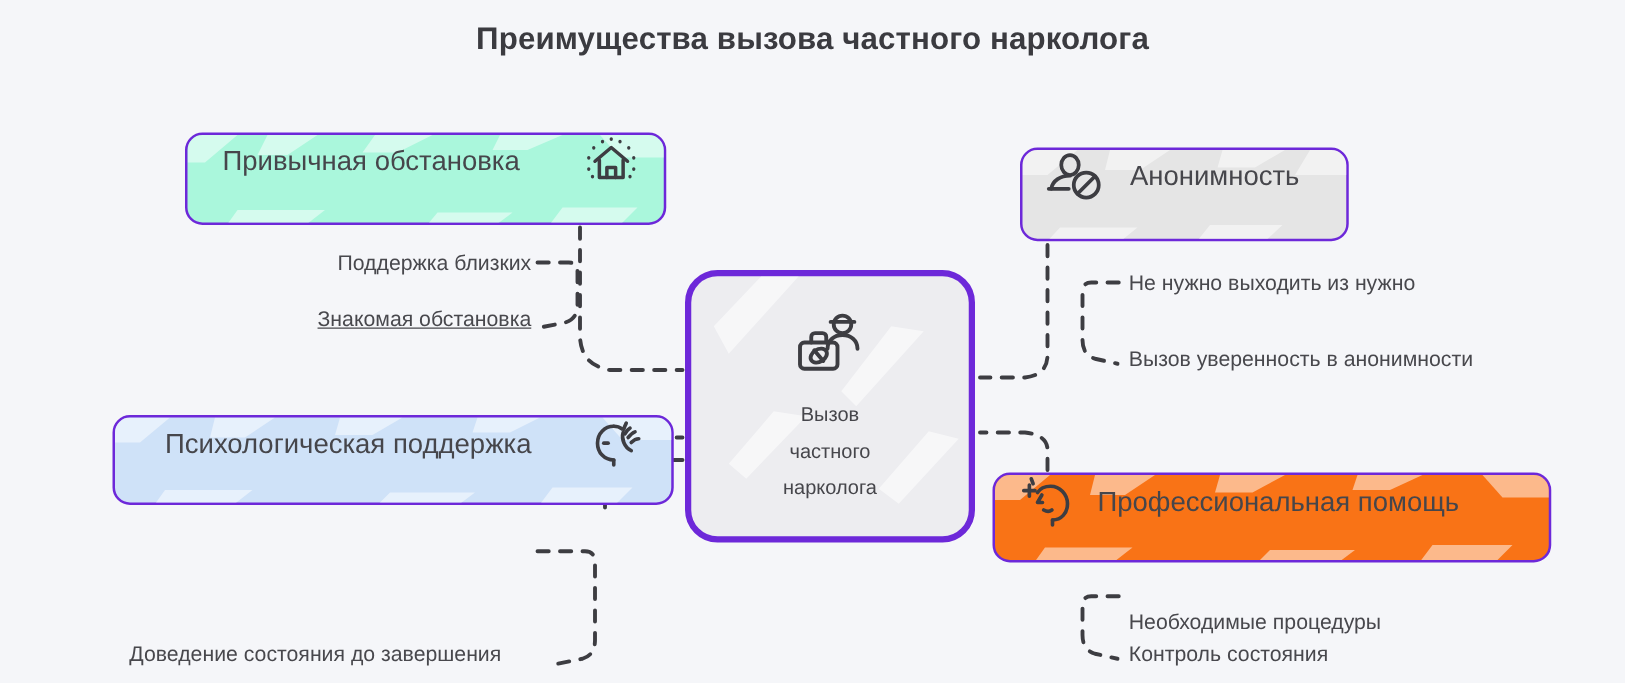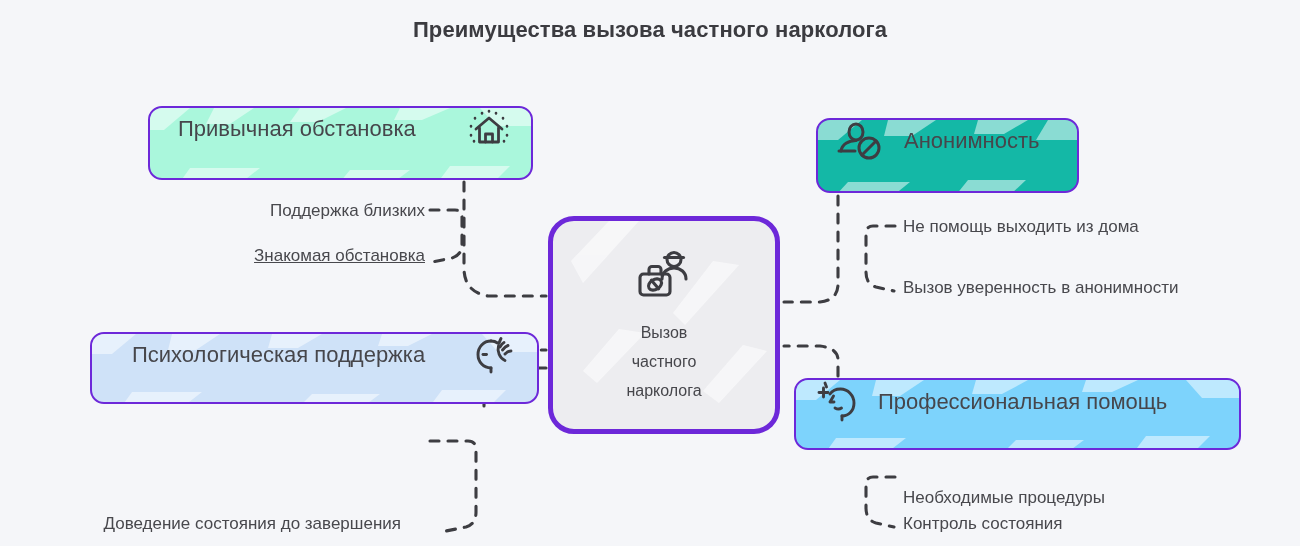--- a/index.html
+++ b/index.html
@@ -9,21 +9,21 @@
     font-family:"Liberation Sans","DejaVu Sans",sans-serif;
     position:relative;overflow:hidden;
     -webkit-font-smoothing:antialiased;
   }
   #canvas{position:absolute;inset:0;width:1300px;height:546px;}
 
   
   #title{
     position:absolute;left:0;top:17px;width:1300px;
     text-align:center;
-    font-size:22px;font-weight:bold;color:#3b3b40;
+    font-size:25px;font-weight:bold;color:#3b3b40;
     letter-spacing:.1px;
   }
 
   
   #links{position:absolute;left:0;top:0;width:1300px;height:546px;}
   #links path{fill:none;stroke:#3d3d42;stroke-width:3.1;
               stroke-linecap:round;stroke-dasharray:9 9;}
 
   
   .node{
@@ -161,21 +161,21 @@
         <path d="M9 21L22 10l13 11"></path>
         <path d="M12.5 20v14h19V20"></path>
         <path d="M18.5 34v-8h7v8"></path>
         <g stroke-width="2.6">
           <path d="M4 18v.4M4 27v.4M8 10v.4M15 5v.4M22 3v.4M29 5v.4M36 10v.4M40 18v.4M40 27v.4M7 33v.4M37 33v.4"></path>
         </g>
       </svg>
     </div>
   </div>
 
-  <div id="n-anon" class="node" style="background: #14b8a6;">
+  <div id="n-anon" class="node" style="background: #e5e5e5;">
     <div class="marker">
       <svg width="263" height="75" viewBox="0 0 263 75" xmlns="http://www.w3.org/2000/svg">
         <g fill="#ffffff" opacity=".5">
           <polygon points="0,0 44,0 20,20 0,20"></polygon>
           <polygon points="70,0 118,0 94,16 66,16"></polygon>
           <polygon points="160,0 210,0 186,14 156,14"></polygon>
           <polygon points="230,0 263,0 263,20 218,20"></polygon>
           <polygon points="30,62 92,62 76,75 18,75"></polygon>
           <polygon points="150,60 208,60 192,75 138,75"></polygon>
         </g>
@@ -217,21 +217,21 @@
         <path d="M20 34v4"></path>
         <path d="M29 13c1.5-2.5 3-4 4-4.5"></path>
         <path d="M31.5 16c2-2.5 4-4 5.5-4.5"></path>
         <path d="M34 20c2-2 4.5-3 6-3"></path>
         <path d="M28 9.5c.5-2 1.5-4 2-5"></path>
         <path d="M27.5 12c-1.5 5 1 12 6.5 14.5"></path>
       </svg>
     </div>
   </div>
 
-  <div id="n-prof" class="node" style="background: #7dd3fc;">
+  <div id="n-prof" class="node" style="background: #f97316;">
     <div class="marker">
       <svg width="447" height="72" viewBox="0 0 447 72" xmlns="http://www.w3.org/2000/svg">
         <g fill="#ffffff" opacity=".5">
           <polygon points="0,0 44,0 20,20 0,20"></polygon>
           <polygon points="80,0 128,0 104,16 76,16"></polygon>
           <polygon points="180,0 232,0 206,14 176,14"></polygon>
           <polygon points="290,0 342,0 316,12 286,12"></polygon>
           <polygon points="390,0 447,0 447,18 406,18"></polygon>
           <polygon points="40,58 110,58 92,72 30,72"></polygon>
           <polygon points="220,60 288,60 272,72 208,72"></polygon>
@@ -248,21 +248,21 @@
         <path d="M13 3l1.5 4"></path>
         <path d="M7 12.5h9M11.5 8v9"></path>
       </svg>
       <span class="lbl">Профессиональная помощь</span>
     </div>
   </div>
 
   <div class="leaf r" id="l-habit-0">Поддержка близких</div>
   <div class="leaf r" id="l-habit-1">Знакомая обстановка</div>
 
-  <div class="leaf" id="l-anon-0">Не помощь выходить из дома</div>
+  <div class="leaf" id="l-anon-0">Не нужно выходить из нужно</div>
   <div class="leaf" id="l-anon-1">Вызов уверенность в анонимности</div>
 
   <div class="leaf r" id="l-psy-1">Доведение состояния до завершения</div>
 
   <div class="leaf" id="l-prof-0">Необходимые процедуры</div>
   <div class="leaf" id="l-prof-1">Контроль состояния</div>
 
 </div>
 
 </body></html>

